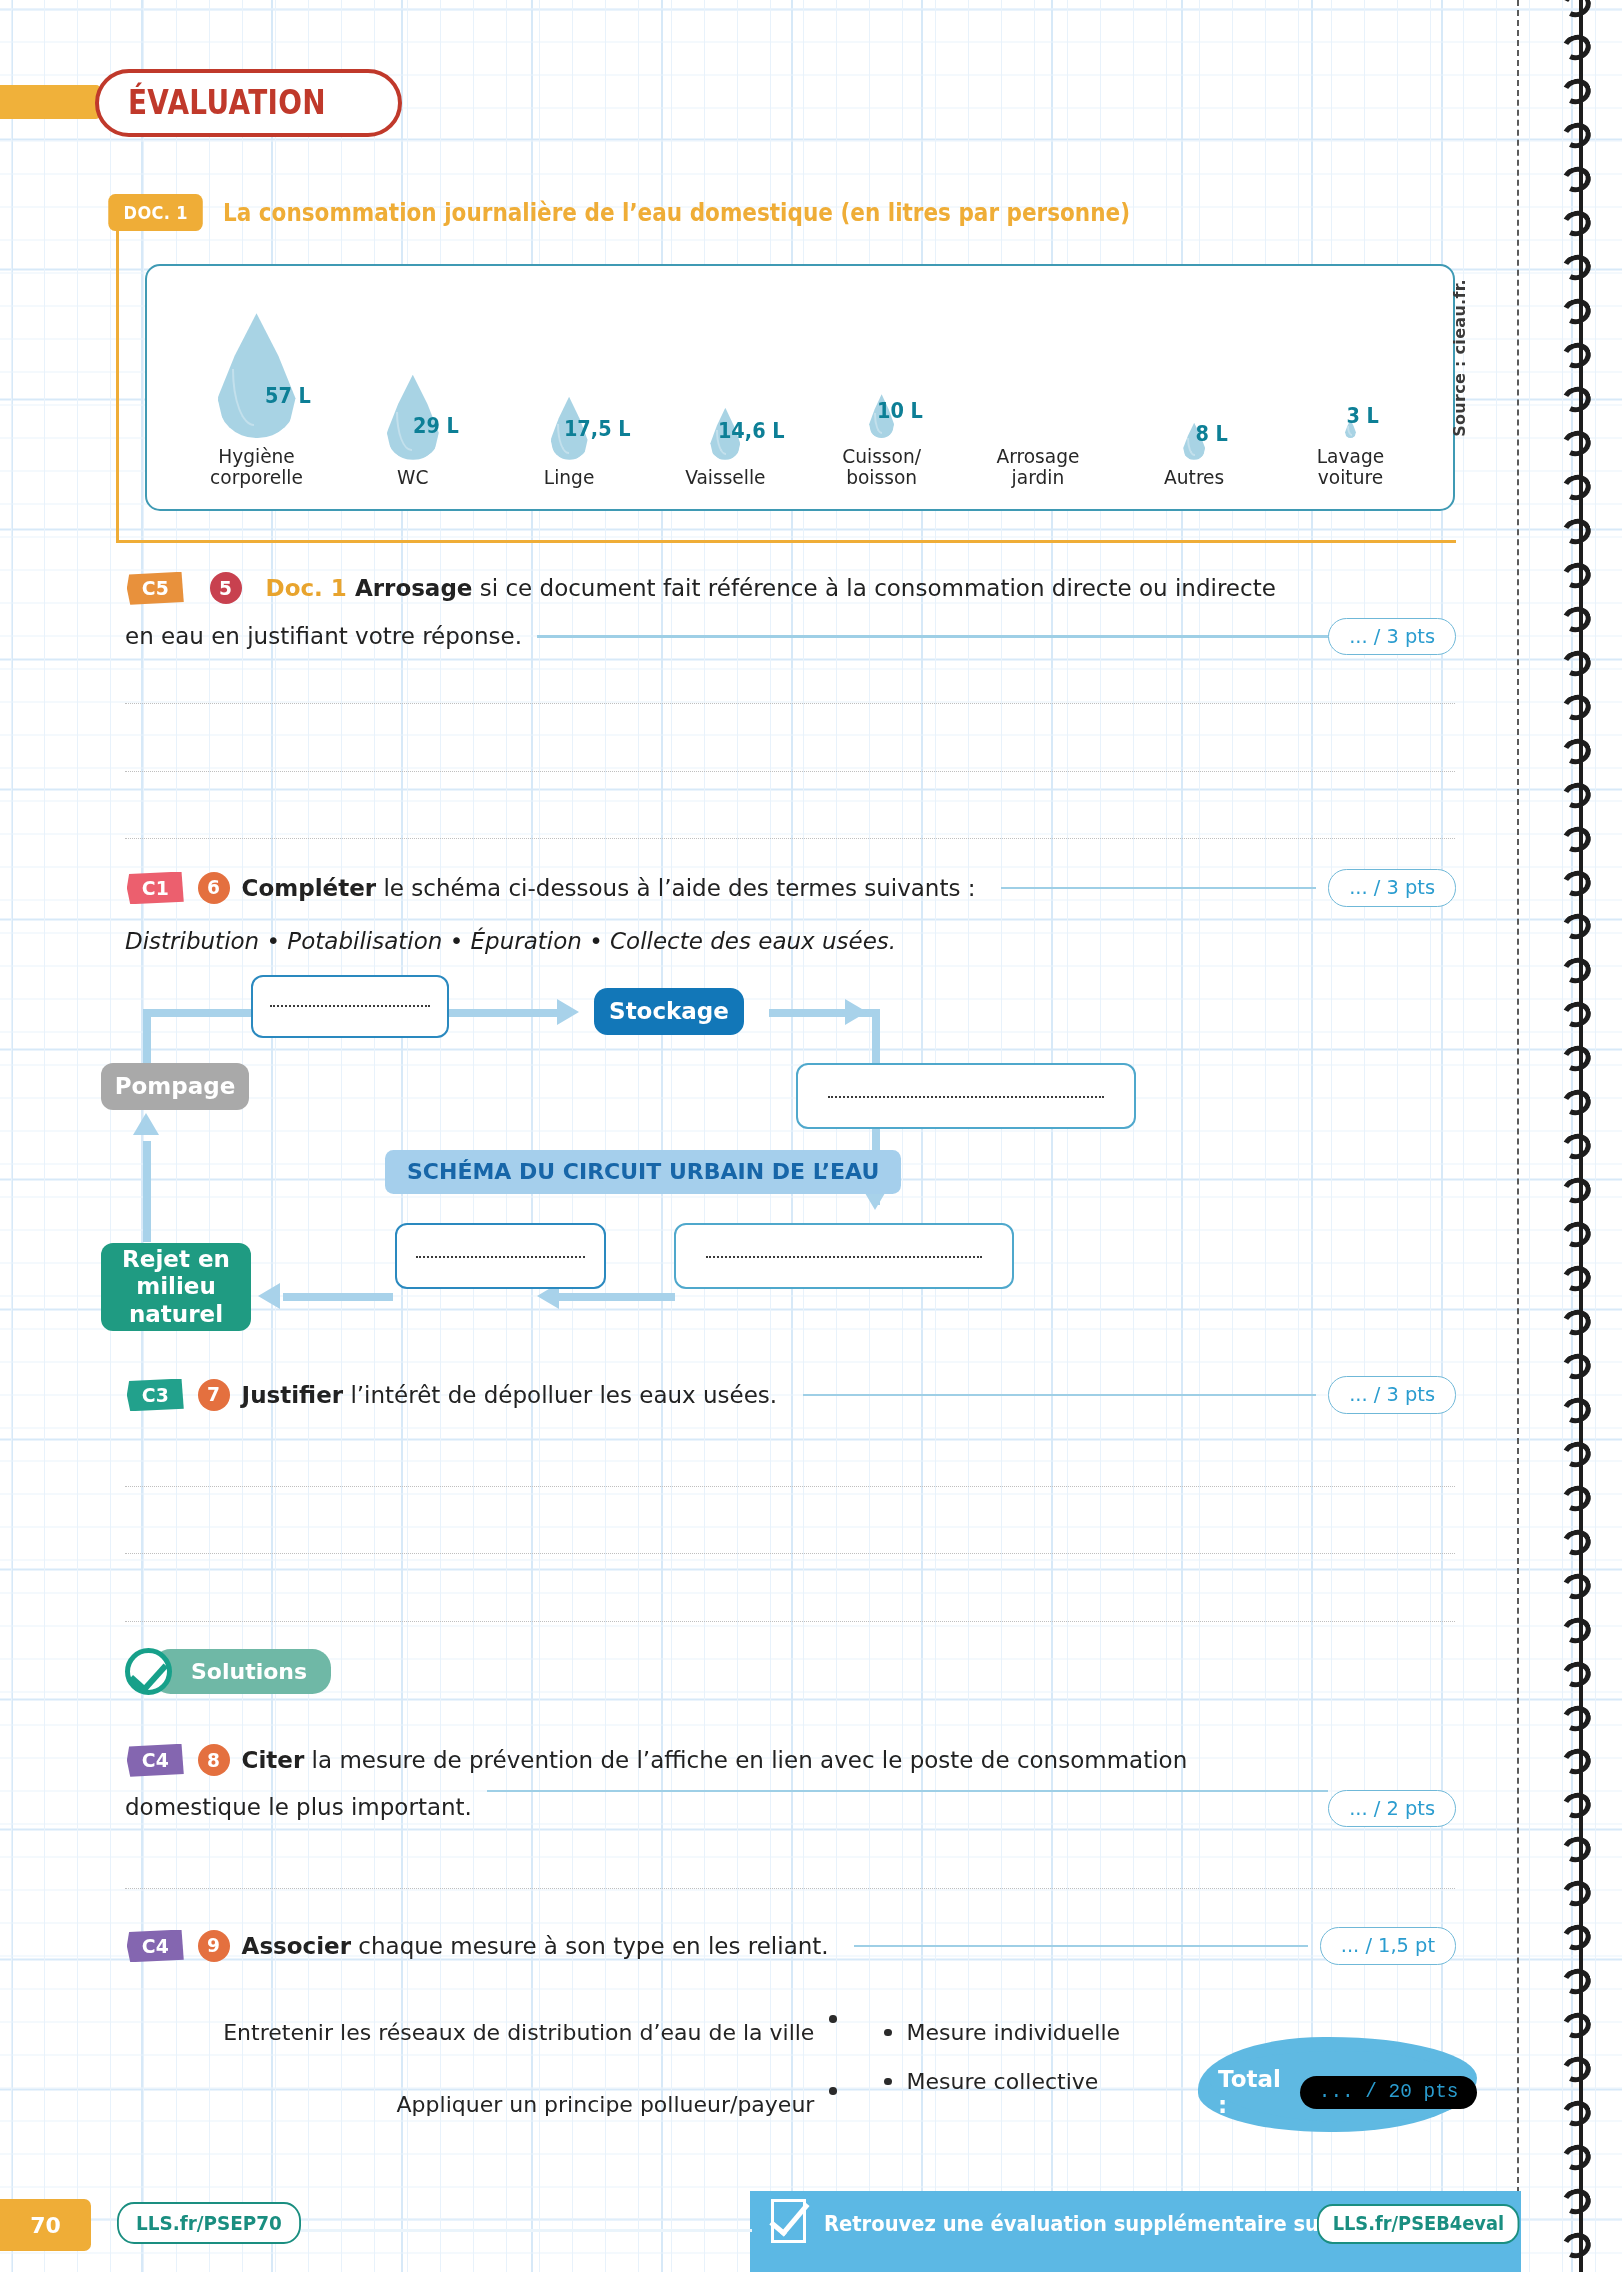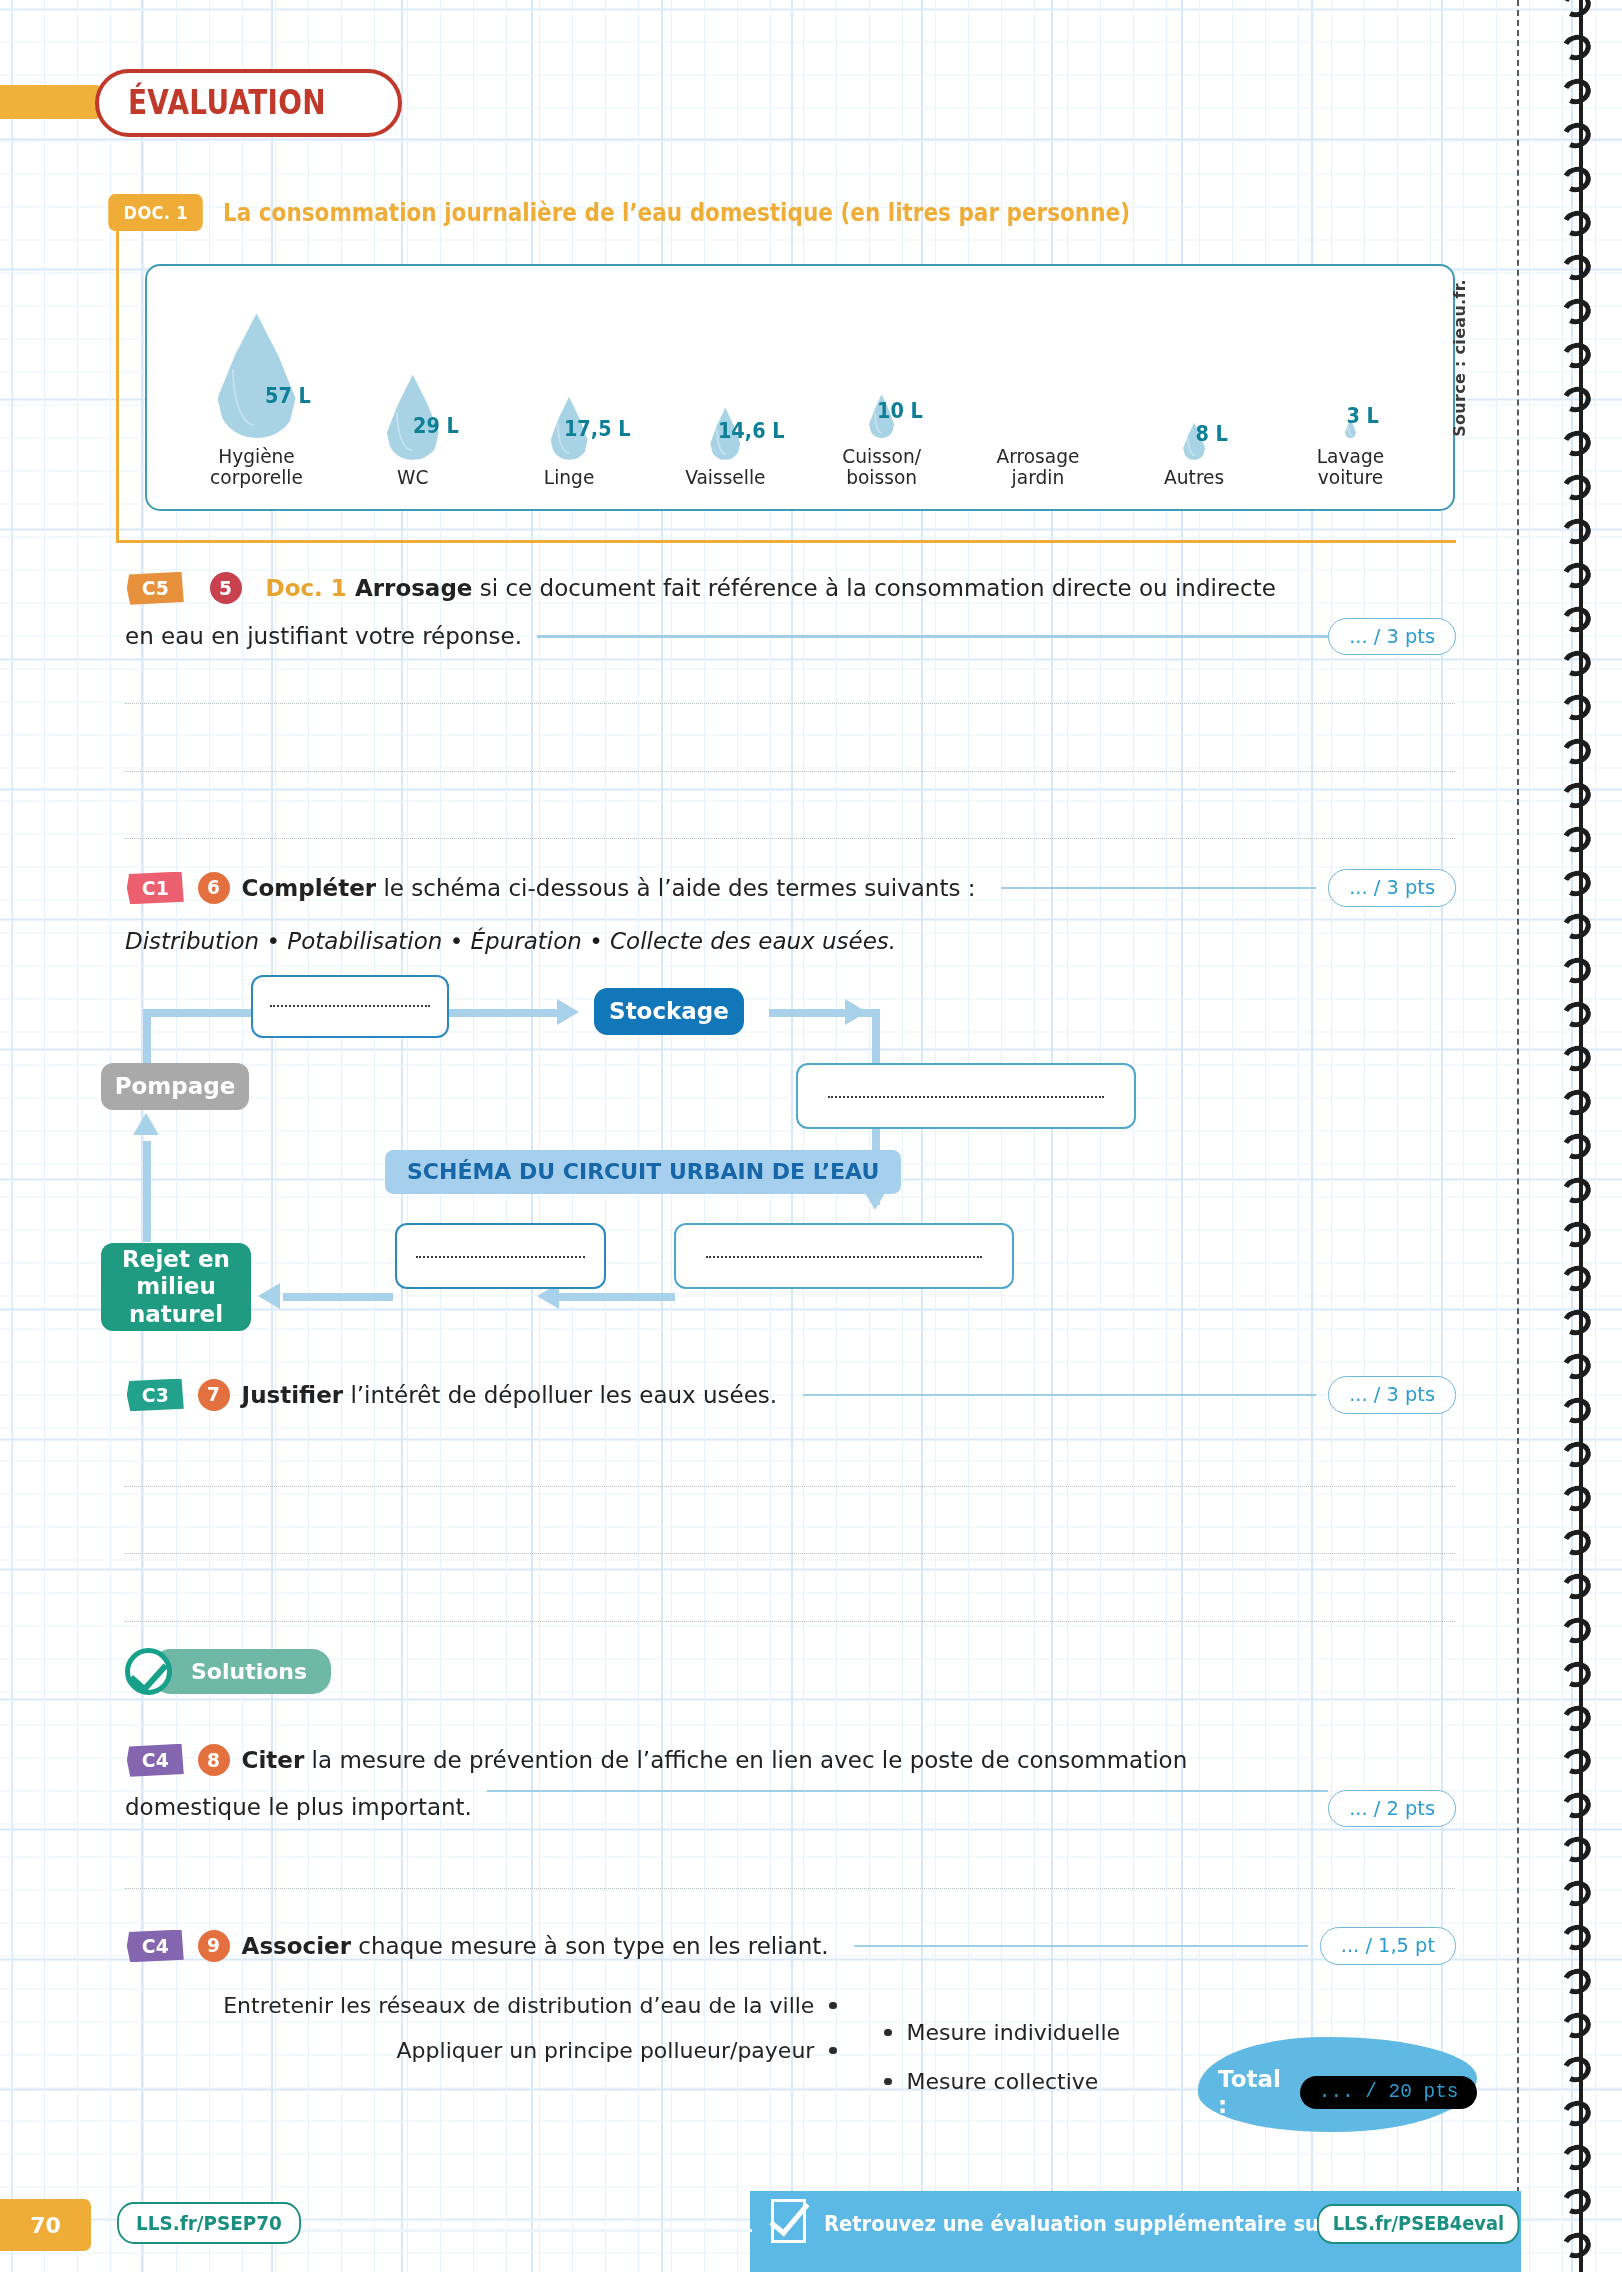--- a/index.html
+++ b/index.html
@@ -317,21 +317,21 @@
     content: "";
     position: absolute;
     left: 7.6px; top: 3.4px;
     width: 15px; height: 29px;
     border-right: 6px solid #17a08a;
     border-bottom: 6px solid #17a08a;
     transform: rotate(42deg);
   }
 
   
-  .match-left { font-size: 22px; color: #232323; font-family: "DejaVu Sans", sans-serif; text-align: right; }
+  .match-left { font-size: 22px; color: #232323; font-family: "DejaVu Sans", sans-serif; text-align: right; margin-top: 27px; }
   .match-right { font-size: 22px; color: #232323; font-family: "DejaVu Sans", sans-serif; }
   .bullet-dot { display:inline-block; width: 7.6px; height: 7.6px; border-radius: 50%; background: #2b2b2b; vertical-align: middle; }
 
   
   #total-blob {
     position: absolute;
     left: 1198px; top: 2037px;
     width: 279px; height: 95px;
   }
   #total-blob .blobshape {

